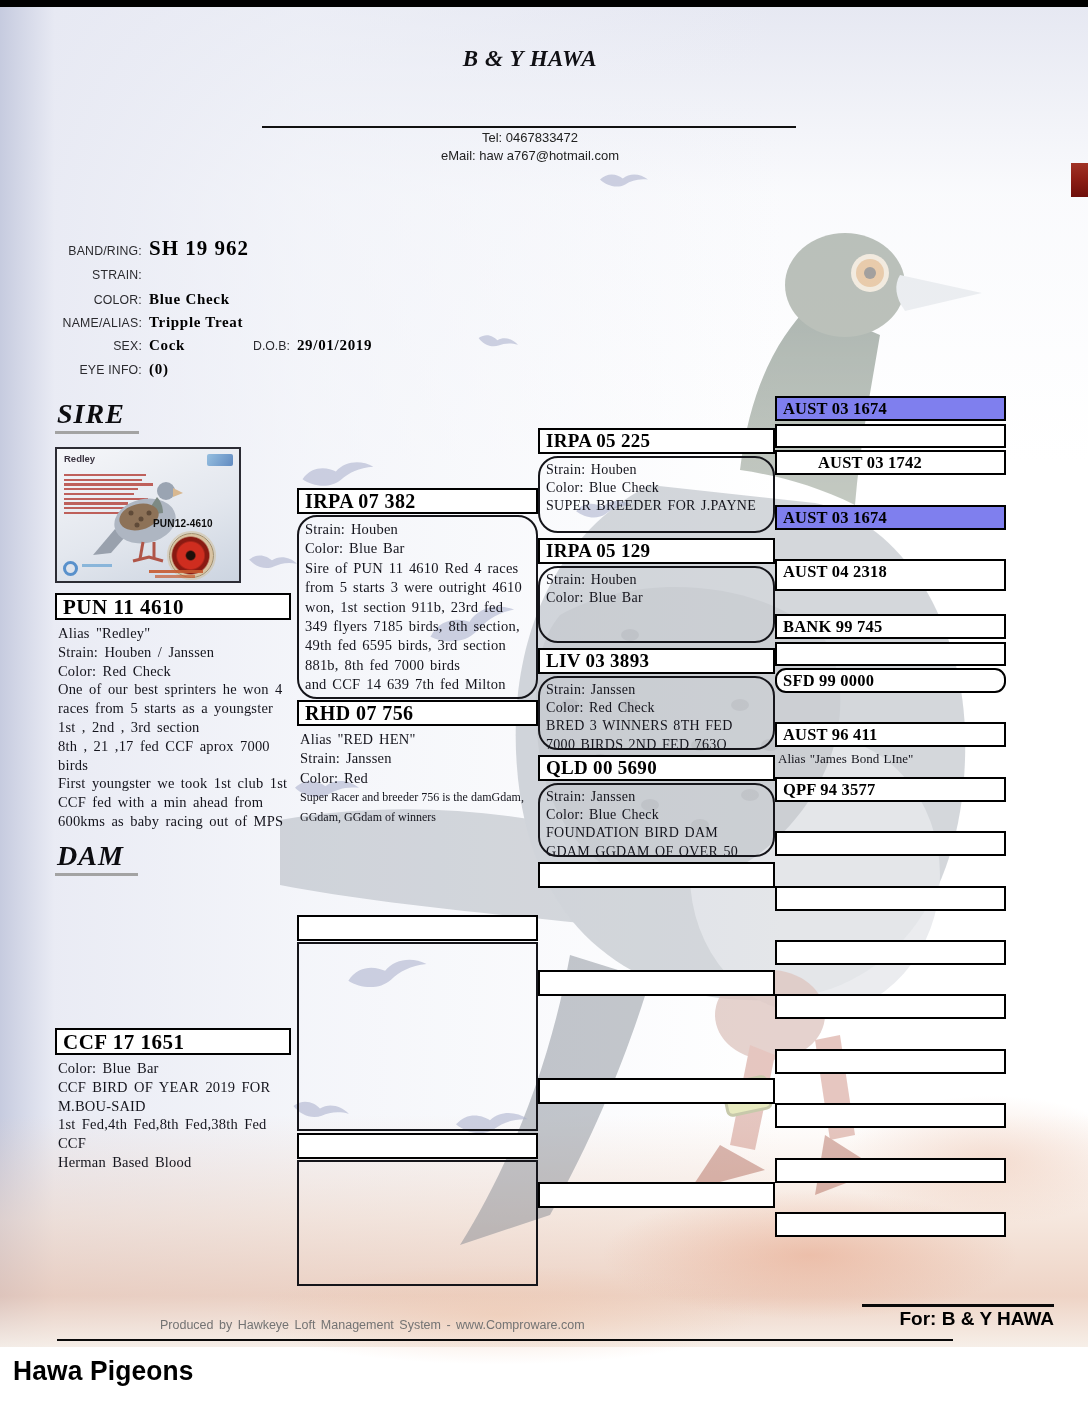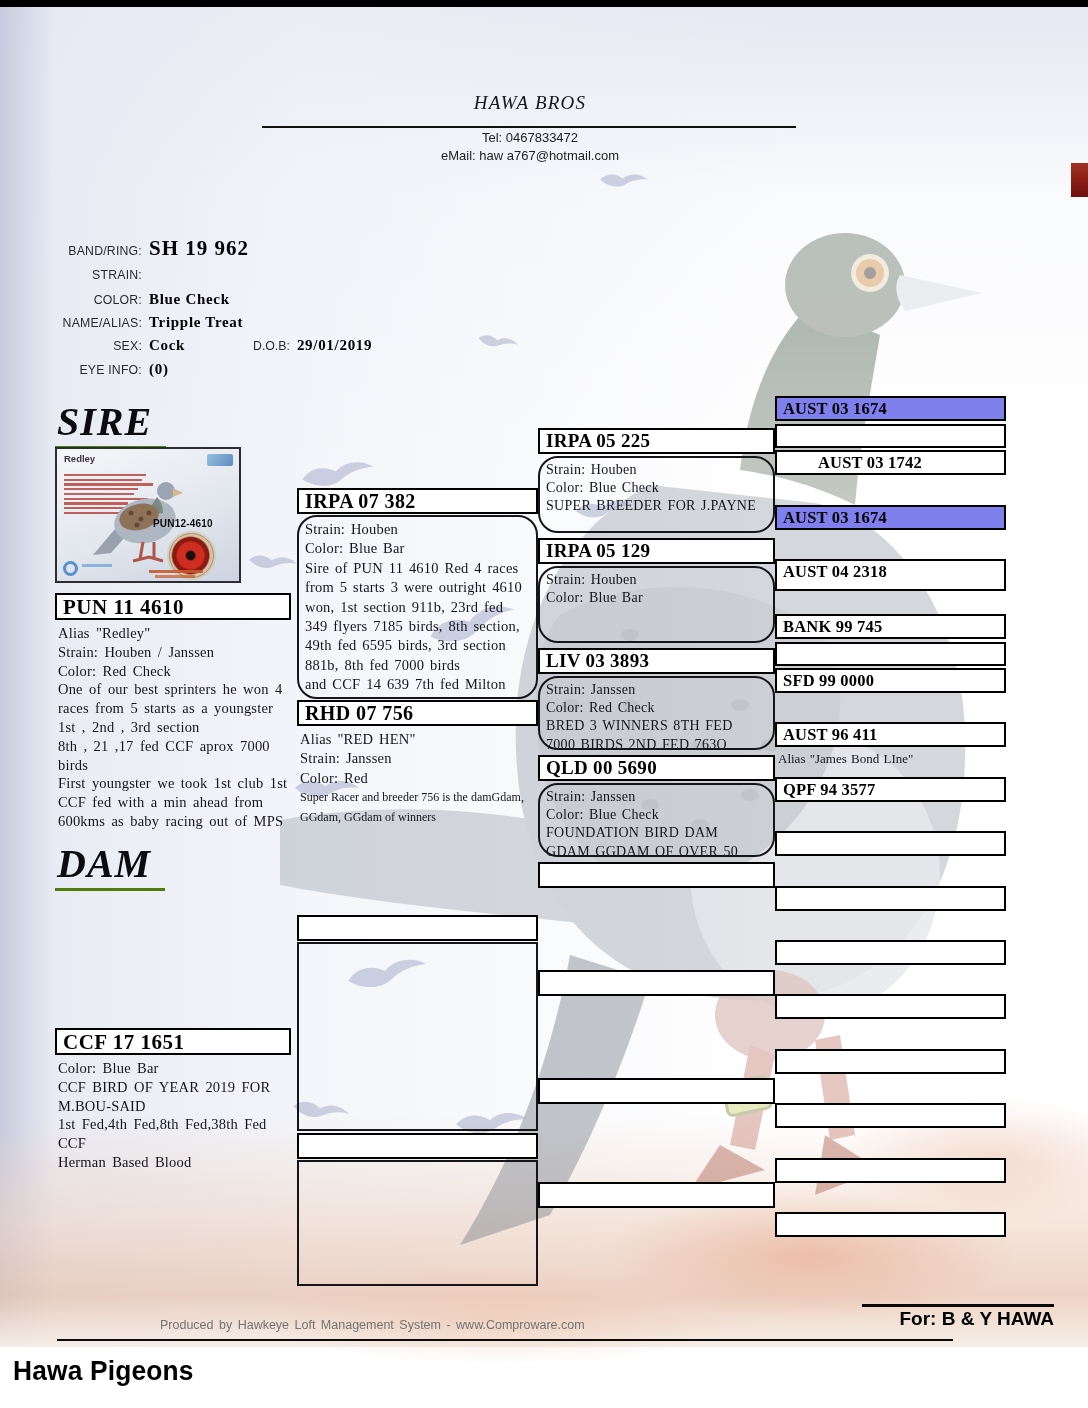--- a/index.html
+++ b/index.html
@@ -33,22 +33,22 @@
 
   
   .id-row{position:absolute;left:48px;display:flex;align-items:baseline;white-space:nowrap;}
   .id-label{display:inline-block;width:94px;text-align:right;margin-right:7px;flex:none;
      font-family:"Liberation Sans","DejaVu Sans",sans-serif;font-size:12.3px;color:#2a2a2e;letter-spacing:.2px;}
   .id-val{font-weight:bold;font-size:15px;letter-spacing:.7px;color:#000;}
   .id-val.big{font-size:21px;letter-spacing:1px;}
   .dob-label{font-family:"Liberation Sans","DejaVu Sans",sans-serif;font-size:12.3px;color:#2a2a2e;margin-right:7px;}
 
   
-  .sect{position:absolute;left:55px;font-size:40px;font-style:italic;font-weight:600;color:#0c0c10;
-     border-bottom:3px solid #4d7c0f;padding:0 14px 1px 2px;letter-spacing:1px;}
+  .sect{position:absolute;left:55px;font-size:28px;font-style:italic;font-weight:600;color:#0c0c10;
+     border-bottom:3px solid #a3a3a3;padding:0 14px 1px 2px;letter-spacing:1px;}
 
   
   .card{position:absolute;left:55px;top:447px;width:186px;height:136px;box-sizing:border-box;
      border:2px solid #2c2c34;background:linear-gradient(160deg,#f5f6f9 0%,#e3e7ee 55%,#ccd4e0 100%);}
   .card-name{position:absolute;left:7px;top:4px;font-family:"Liberation Sans",sans-serif;
      font-size:9.5px;font-weight:bold;color:#3a3340;}
   .redline{position:absolute;height:2.4px;background:#b6473f;opacity:.85;}
   .card-ring{position:absolute;left:96px;top:69px;font-family:"Liberation Sans",sans-serif;
      font-size:10px;font-weight:bold;color:#0c0c0c;letter-spacing:.2px;}
   .card-eye{position:absolute;left:112px;top:84px;width:43px;height:43px;border-radius:50%;
@@ -152,21 +152,21 @@
       <path transform="translate(295,1095) rotate(8) scale(.7)" d="M0,16 C14,2 30,8 38,14 C50,4 68,6 80,16 C64,14 52,18 42,24 C28,32 10,26 0,16 Z"></path>
       <path transform="translate(455,1110) rotate(-4) scale(.9)" d="M0,16 C14,2 30,8 38,14 C50,4 68,6 80,16 C64,14 52,18 42,24 C28,32 10,26 0,16 Z"></path>
       <path transform="translate(600,170) scale(.6)" d="M0,16 C14,2 30,8 38,14 C50,4 68,6 80,16 C64,14 52,18 42,24 C28,32 10,26 0,16 Z"></path>
       <path transform="translate(480,330) rotate(10) scale(.5)" d="M0,16 C14,2 30,8 38,14 C50,4 68,6 80,16 C64,14 52,18 42,24 C28,32 10,26 0,16 Z"></path>
     </g>
   </svg>
 
   <div class="topbar"></div>
   <div class="corner-red"></div>
 
-  <div class="hdr-sub">HAWA BROS</div>
+  <div class="hdr-title">B &amp; Y HAWA</div>
   <div class="hdr-line"></div>
   <div class="hdr-contact" style="top:130px">Tel: 0467833472</div>
   <div class="hdr-contact" style="top:148px">eMail: haw a767@hotmail.com</div>
 
   <div class="id-row" style="top:236px">
     <span class="id-label">BAND/RING:</span>
     <span class="id-val big">SH 19 962</span>
   </div>
   <div class="id-row" style="top:268px">
     <span class="id-label">STRAIN:</span>
@@ -310,21 +310,21 @@
       <div class="slot-title t2" style="left: 538px; top: 970px; width: 237px; height: 26px;"></div>
       <div class="slot-title t2" style="left: 538px; top: 1078px; width: 237px; height: 26px;"></div>
       <div class="slot-title t2" style="left: 538px; top: 1182px; width: 237px; height: 26px;"></div>
       <div class="slot-title t3" style="left: 775px; top: 396px; width: 231px; height: 25px; background: rgb(127, 127, 238);">AUST 03 1674</div>
       <div class="whiteBox" style="left: 775px; top: 424px; width: 231px; height: 24px;"></div>
       <div class="slot-title t3" style="left: 775px; top: 450px; width: 231px; height: 25px; padding-left: 41px;">AUST 03 1742</div>
       <div class="slot-title t3" style="left: 775px; top: 505px; width: 231px; height: 25px; background: rgb(127, 127, 238);">AUST 03 1674</div>
       <div class="slot-title t3" style="left: 775px; top: 559px; width: 231px; height: 32px;">AUST 04 2318</div>
       <div class="slot-title t3" style="left: 775px; top: 614px; width: 231px; height: 25px;">BANK 99 745</div>
       <div class="whiteBox" style="left: 775px; top: 642px; width: 231px; height: 24px;"></div>
-      <div class="slot-title t3" style="left: 775px; top: 668px; width: 231px; height: 25px;">SFD 99 0000</div>
+      <div class="slot-title t3" style="left: 775px; top: 668px; width: 231px; height: 25px; border-radius: 11px;">SFD 99 0000</div>
       <div class="slot-title t3" style="left: 775px; top: 722px; width: 231px; height: 25px;">AUST 96 411</div>
       <div class="slot-text tx3" style="left: 778px; top: 751px; width: 239px;">
         <div>Alias "James Bond LIne"</div>
       </div>
       <div class="slot-title t3" style="left: 775px; top: 777px; width: 231px; height: 25px;">QPF 94 3577</div>
       <div class="slot-title t3" style="left: 775px; top: 831px; width: 231px; height: 25px;"></div>
       <div class="slot-title t3" style="left: 775px; top: 886px; width: 231px; height: 25px;"></div>
       <div class="slot-title t3" style="left: 775px; top: 940px; width: 231px; height: 25px;"></div>
       <div class="slot-title t3" style="left: 775px; top: 994px; width: 231px; height: 25px;"></div>
       <div class="slot-title t3" style="left: 775px; top: 1049px; width: 231px; height: 25px;"></div>

